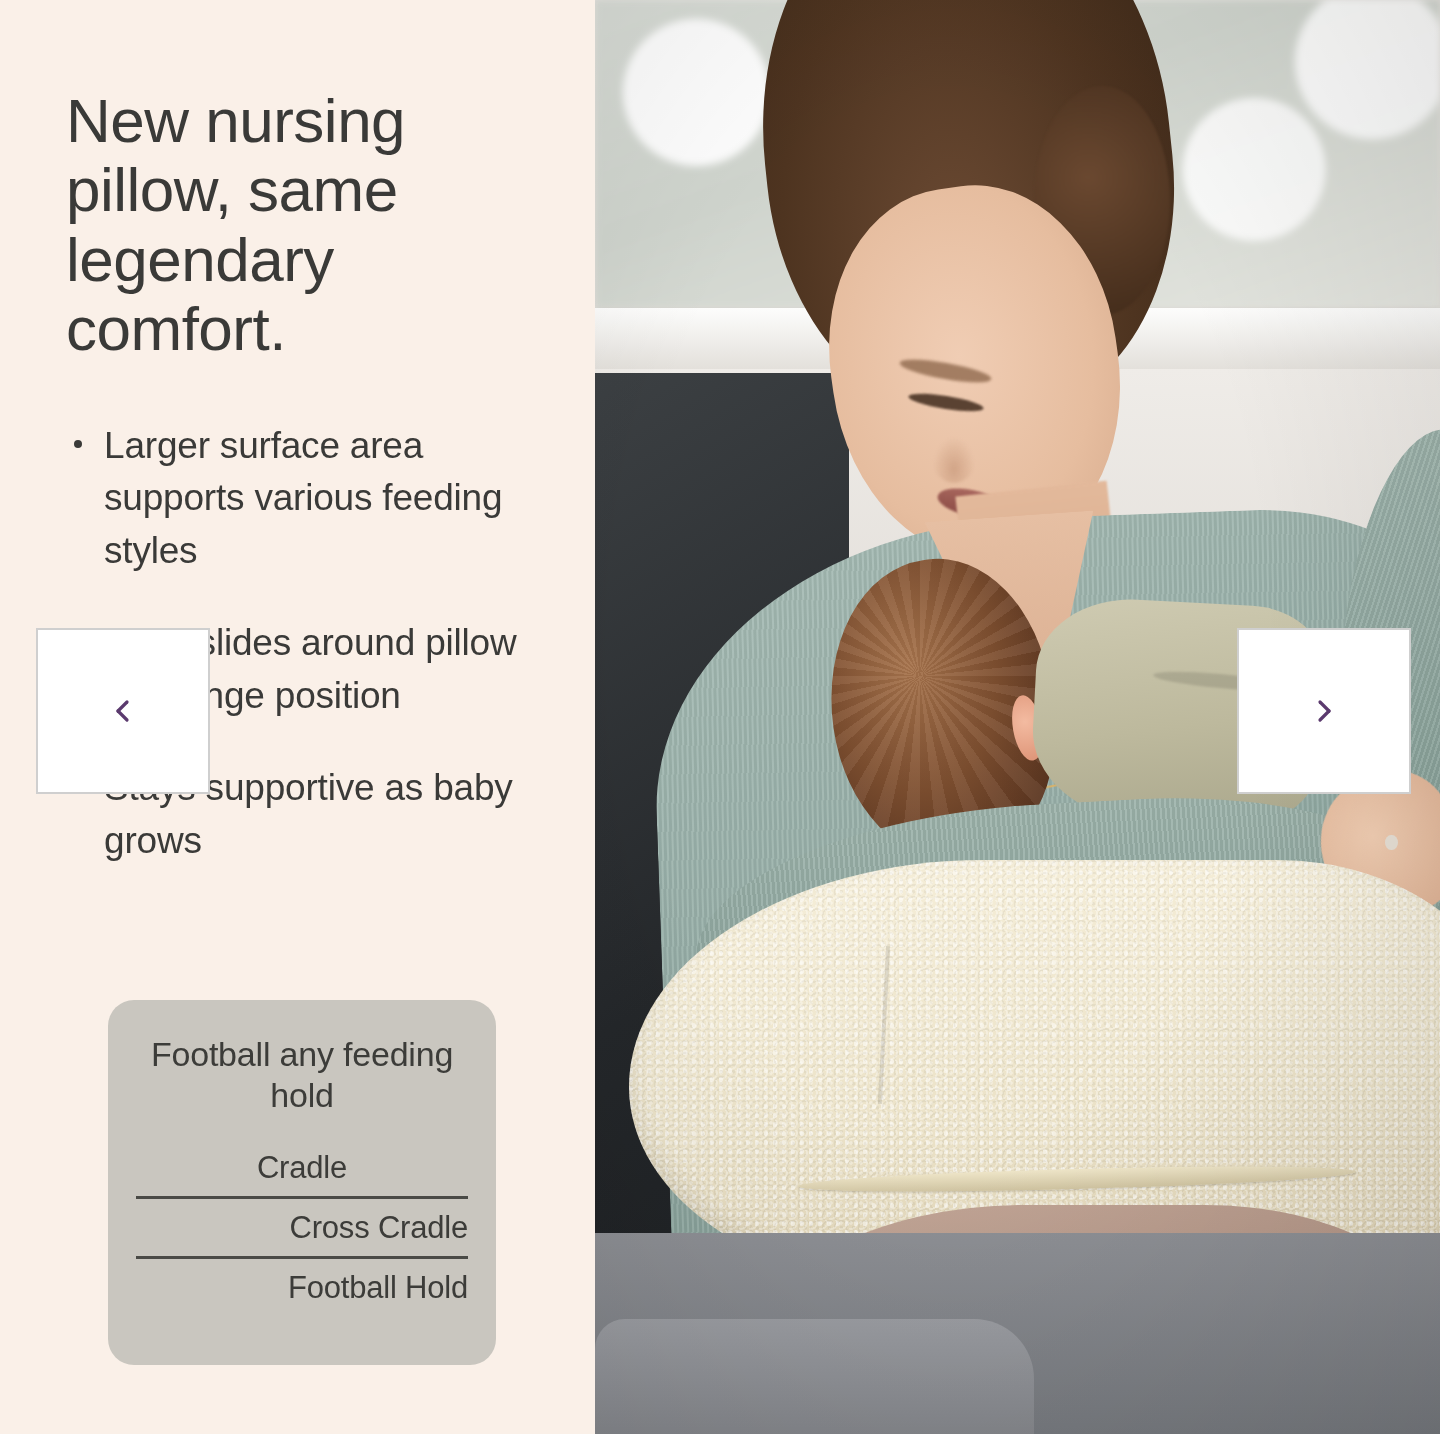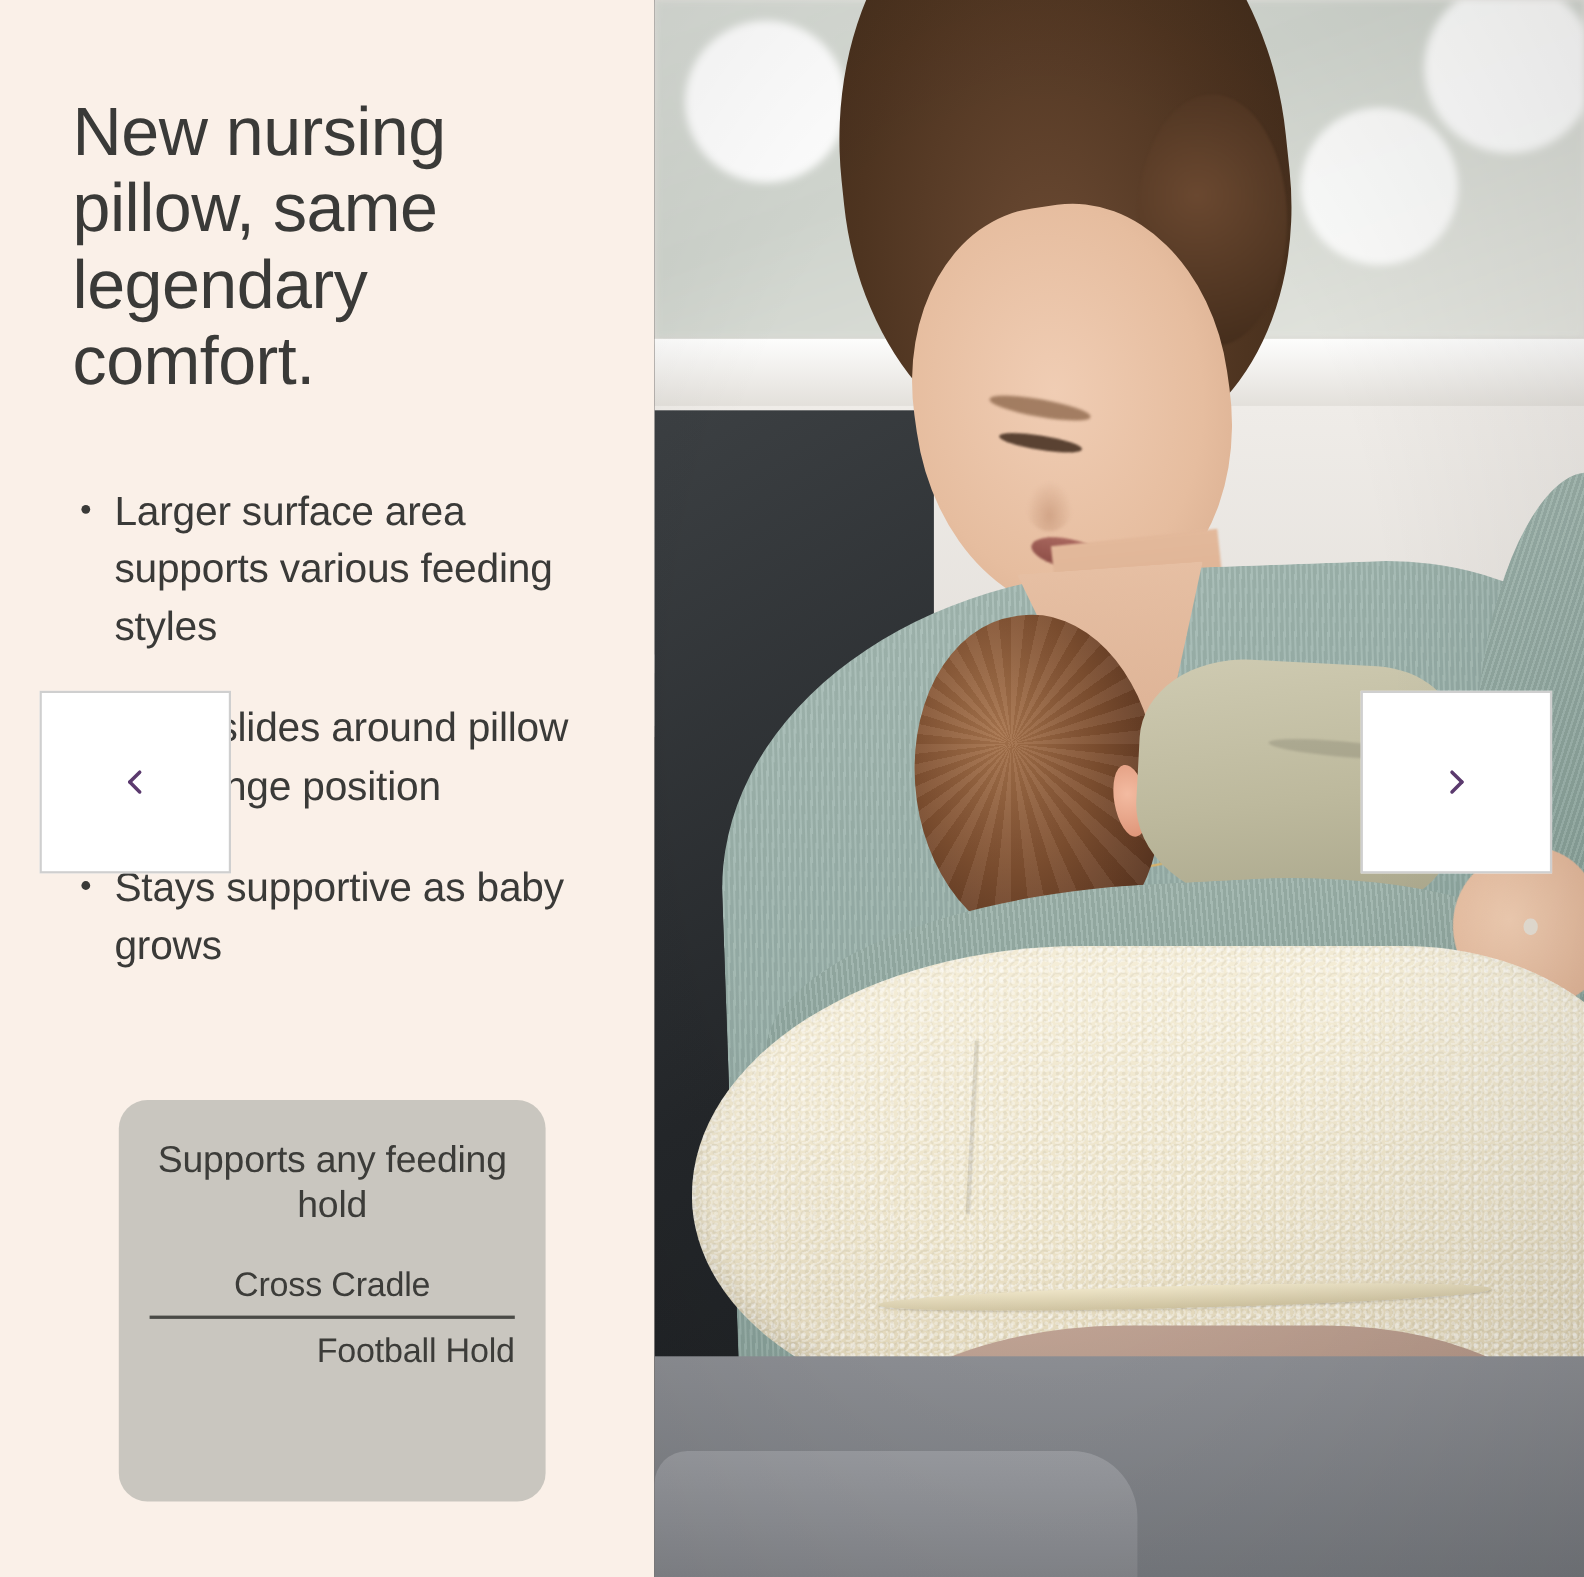--- a/index.html
+++ b/index.html
@@ -28,21 +28,21 @@
   }
   .headline {
     font-size:62px;
     line-height:1.12;
     font-weight:400;
     letter-spacing:-0.5px;
     color:#3a3a38;
     max-width:480px;
   }
   .bullets {
-    margin-top:75px;
+    margin-top:56px;
     list-style:none;
   }
   .bullet {
     position:relative;
     font-size:37px;
     line-height:1.42;
     color:#3a3a38;
     padding-left:38px;
     margin-bottom:40px;
     max-width:470px;
@@ -348,22 +348,23 @@
 
     <h1 class="headline">New nursing pillow, same legendary comfort.</h1>
 
     <ul class="bullets">
       <li class="bullet">Larger surface area supports various feeding styles</li>
       <li class="bullet">Baby slides around pillow to change position</li>
       <li class="bullet">Stays supportive as baby grows</li>
     </ul>
 
     <div class="hold-card">
-      <div class="hold-title">Supports any feeding hold</div>
+      <div class="hold-title">Football any feeding hold</div>
       <ul class="hold-list">
+        <li class="hold-item">Cradle</li>
         <li class="hold-item">Cross Cradle</li>
         <li class="hold-item">Football Hold</li>
       </ul>
     </div>
 
   </section>
 
   <section class="photo-panel">
     <div class="photo">
       <div class="wall"></div>

